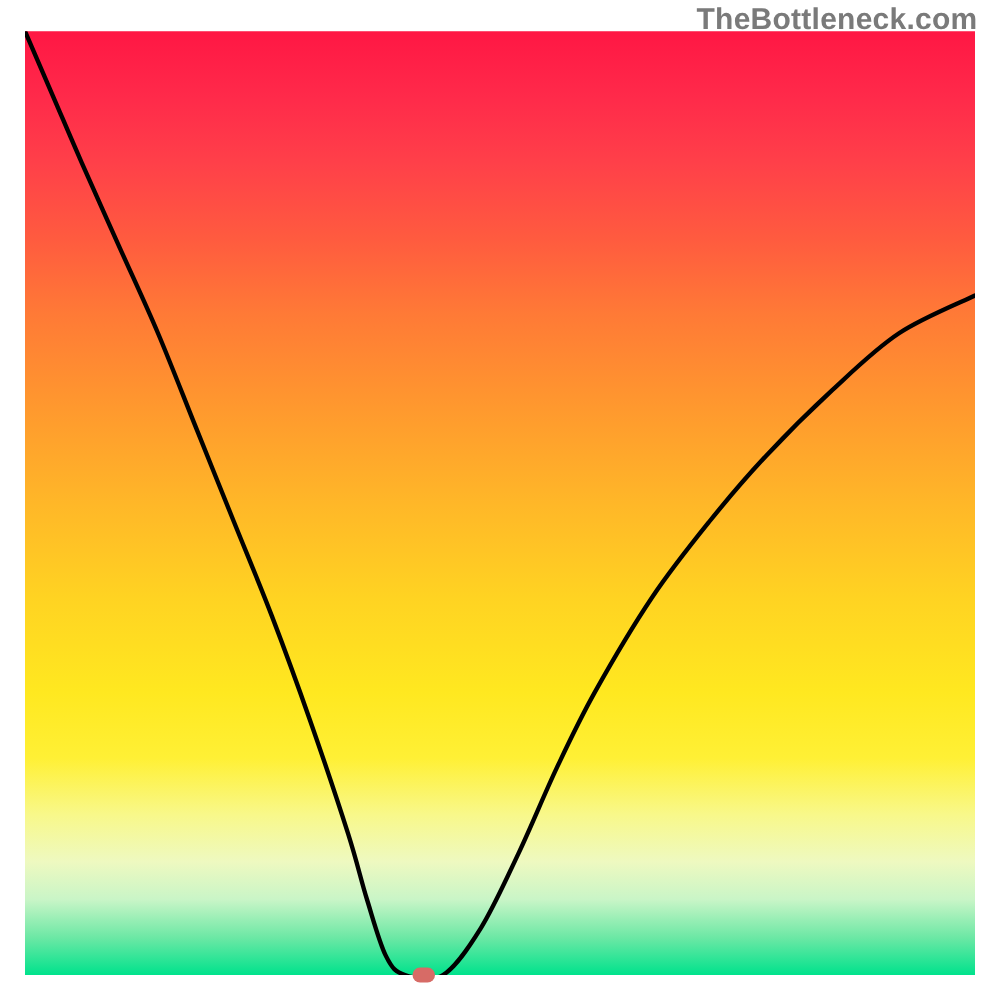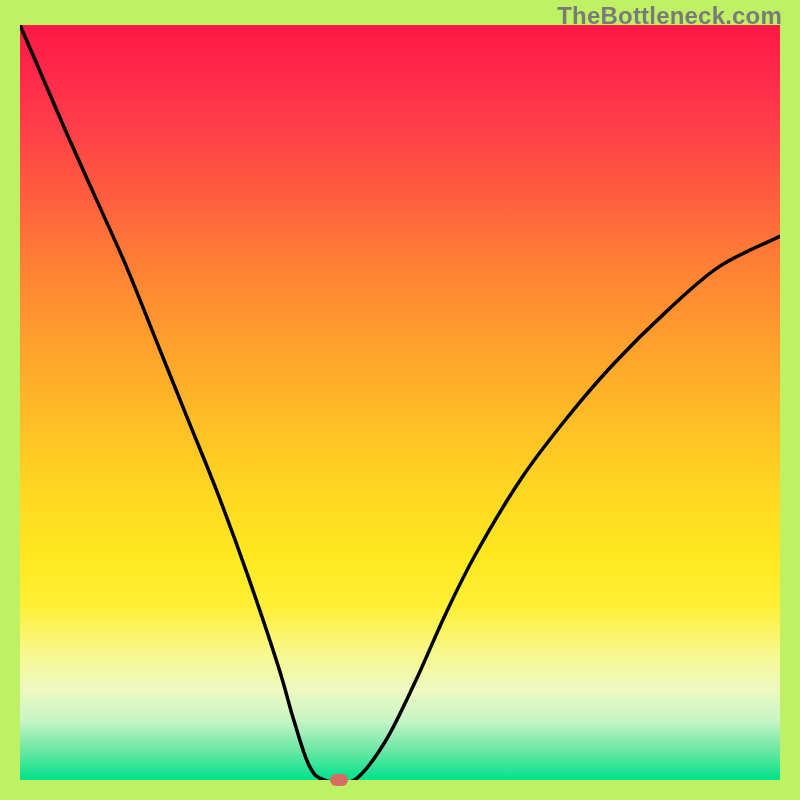--- a/index.html
+++ b/index.html
@@ -1,21 +1,21 @@
 <!DOCTYPE html>
 <html><head>
 <meta charset="utf-8">
 <style>
   * { margin: 0; padding: 0; box-sizing: border-box; }
   html, body { width: 800px; height: 800px; background: #000; overflow: hidden; }
   .frame {
     position: relative;
     width: 800px;
     height: 800px;
-    background: #bef264;
+    background: #ffffff;
   }
   .watermark {
     position: absolute;
     top: 2px;
     right: 18px;
     font-family: Arial, Helvetica, sans-serif;
     font-size: 24px;
     font-weight: 600;
     color: #7a7a7a;
     z-index: 4;

